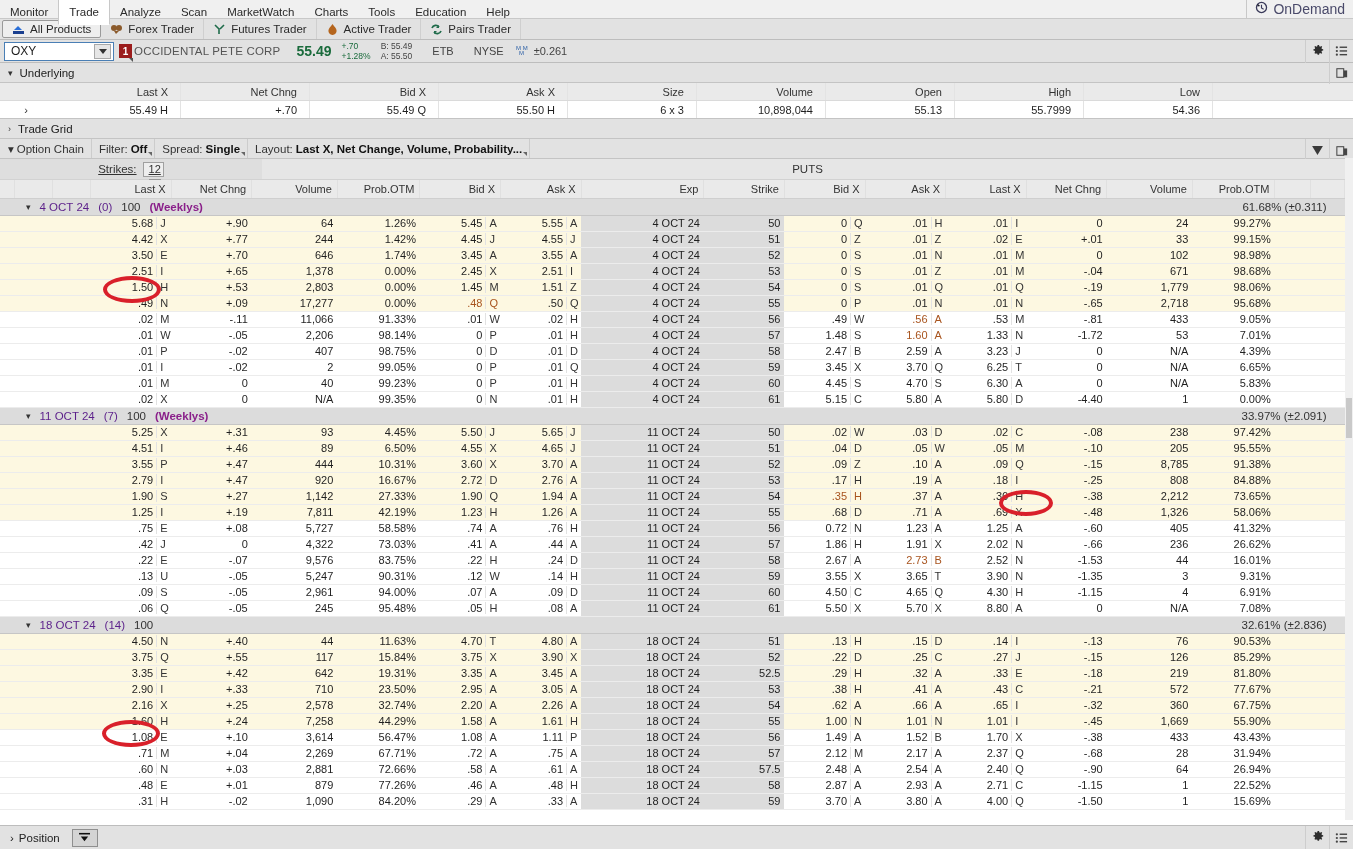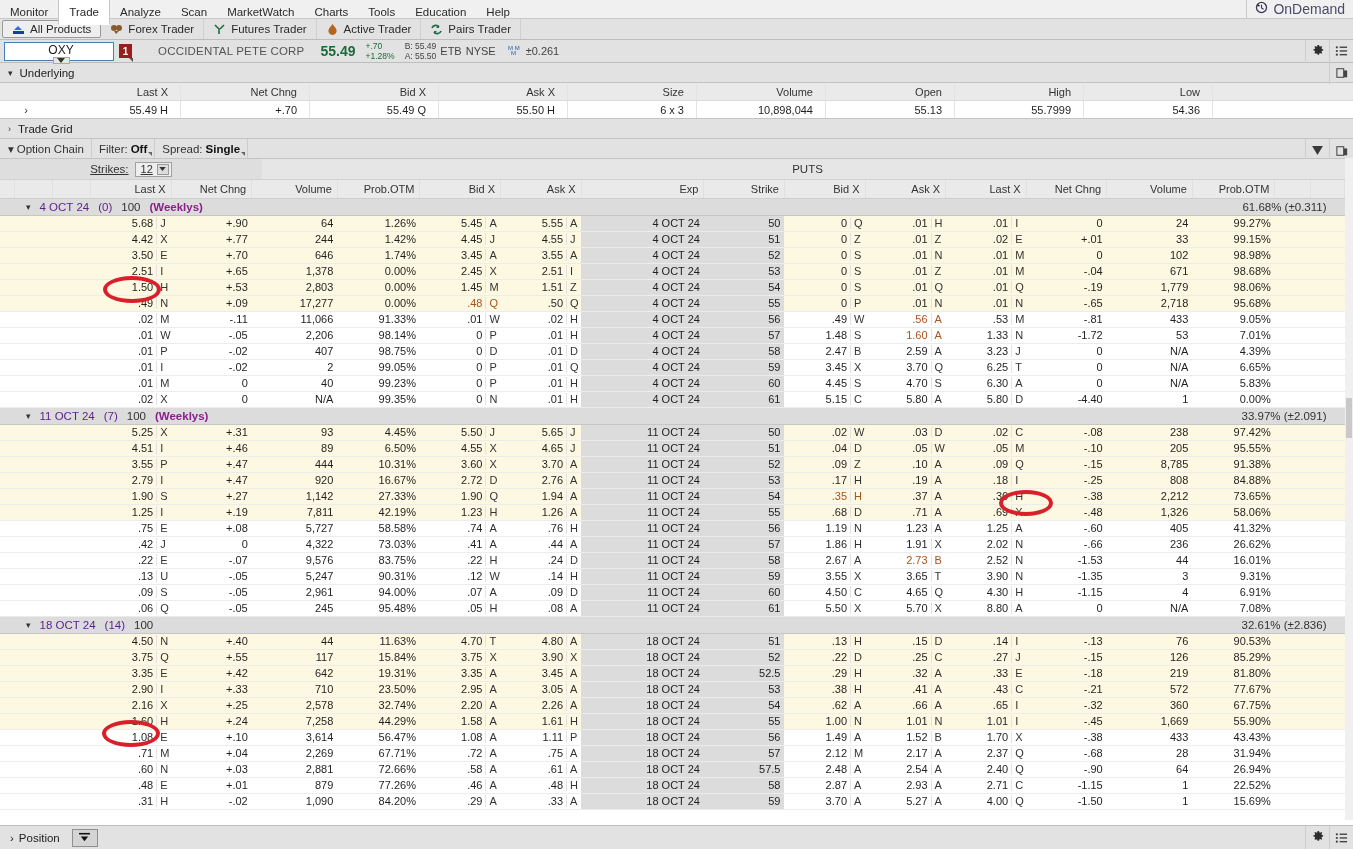--- a/index.html
+++ b/index.html
@@ -52,42 +52,42 @@
   
   .symrow {
     height: 23px; background: #e2e2e2;
     border-bottom: 1px solid #bdbdbd;
     display: flex; align-items: center; position: relative;
   }
   .symbox {
     width: 110px; height: 19px; margin-left: 4px;
     background: #fff; border: 1px solid #4a7fb5;
     display: flex; align-items: center; justify-content: space-between;
-    padding: 0 2px 0 6px; font-size: 12px; flex-direction: column;
+    padding: 0 2px 0 6px; font-size: 12px;
   }
   .symbox .caret {
     width: 17px; height: 15px; background: #e6e6e6;
     border: 1px solid #a9a9a9; display: flex;
     align-items: center; justify-content: center;
   }
   .badge {
     width: 13px; height: 14px; background: #9b1c1c; color: #fff;
     font-size: 10px; font-weight: bold; margin-left: 5px;
     display: flex; align-items: center; justify-content: center;
     position: relative;
   }
   .badge::after {
     content:""; position:absolute; right:-1px; bottom:-4px;
     border-left:4px solid transparent; border-top:4px solid #555;
   }
-  .sym-desc { margin-left: 26px; color: #555; font-size: 11.5px; letter-spacing: .2px;}
+  .sym-desc { margin-left: 2px; color: #555; font-size: 11.5px; letter-spacing: .2px;}
   .sym-last { margin-left: 16px; font-size: 14px; font-weight: bold; color: #1a6b3c; }
   .sym-chg { margin-left: 10px; font-size: 8.5px; color: #1a6b3c; line-height: 10px; }
   .sym-ba  { margin-left: 10px; font-size: 8.5px; color: #444; line-height: 10px; }
-  .sym-pill { margin-left: 4px; font-size: 11px; color: #444; }
+  .sym-pill { margin-left: 20px; font-size: 11px; color: #444; }
   .mm-ico { margin-left: 12px; display: flex; align-items: center; gap: 3px; color: #444; font-size: 11px; }
   .symrow .right-ico { margin-left: auto; display:flex; }
   .icobtn {
     width: 24px; height: 23px; display:flex; align-items:center; justify-content:center;
     border-left: 1px solid #cdcdcd;
   }
   
   .secbar {
     height: 20px; background: #e2e2e2; border-bottom: 1px solid #c4c4c4;
     display: flex; align-items: center; font-size: 11.5px; color: #222;
@@ -126,20 +126,21 @@
     background:#e6e6e6;
   }
   .cpband .strikes {
     display:flex; align-items:center; justify-content:center; gap:6px;
     background: #dedede; color:#333;text-decoration:underline;
   }
   .sel-strikes {
     display:flex; align-items:center; gap:4px;
     background:#eee; border:1px solid #a0a0a0; height:15px; padding:0 2px 0 5px;
     font-size:11px;
+    flex-direction:column;
   }
   .sel-strikes .ar { width:12px; height:11px; background:#dcdcdc; border:1px solid #999;
                      display:flex;align-items:center;justify-content:center;}
   
   .ocwrap { position: relative; background:#fff; }
   table.oc { border-collapse: collapse; width: 1345px; table-layout: fixed; font-size: 11px; }
   table.oc th {
     background:#eaeaea; font-weight: normal; color:#333; height:18px;
     border-bottom:1px solid #cfcfcf; border-right:1px solid #e0e0e0;
     text-align:right; padding-right: 5px; position: relative; font-size: 11px;
@@ -364,20 +365,25 @@
     <span>Option Chain</span>
   </div>
   <div class="seg">
     <span>Filter:</span>
     <b>Off</b>
     <i class="sortmark"></i>
   </div>
   <div class="seg">
     <span>Spread:</span>
     <b>Single</b>
+    <i class="sortmark"></i>
+  </div>
+  <div class="seg">
+    <span>Layout:</span>
+    <b>Last X, Net Change, Volume, Probability...</b>
     <i class="sortmark"></i>
   </div>
   <div class="rt">
     <div class="icobtn">
       <svg width="11" height="9" viewBox="0 0 12 10">
           <path d="M0 0h12L6 10z" fill="#3a3a3a"></path>
         </svg>
     </div>
     <div class="icobtn">
       <svg width="12" height="12" viewBox="0 0 14 14">
@@ -857,21 +863,21 @@
           <td class="gut"><span class="val"></span></td>
           <td class="gut"><span class="val"></span></td>
           <td><span class="val">.75</span><span class="mkr">E</span></td>
           <td class="pos"><span class="val">+.08</span></td>
           <td><span class="val">5,727</span></td>
           <td><span class="val">58.58%</span></td>
           <td><span class="val">.74</span><span class="mkr">A</span></td>
           <td><span class="val">.76</span><span class="mkr">H</span></td>
           <td class="mid"><span class="val">11 OCT 24</span></td>
           <td class="mid"><span class="val">56</span></td>
-          <td><span class="val">1.19</span><span class="mkr">N</span></td>
+          <td><span class="val">0.72</span><span class="mkr">N</span></td>
           <td><span class="val">1.23</span><span class="mkr">A</span></td>
           <td><span class="val">1.25</span><span class="mkr">A</span></td>
           <td class="neg"><span class="val">-.60</span></td>
           <td><span class="val">405</span></td>
           <td><span class="val">41.32%</span></td>
           <td class="tail"><span class="val"></span></td>
           <td class="tail"><span class="val"></span></td>
         </tr>
         <tr class="otm">
           <td class="gut"><span class="val"></span></td>
@@ -1206,21 +1212,21 @@
           <td class="gut"><span class="val"></span></td>
           <td><span class="val">.31</span><span class="mkr">H</span></td>
           <td class="neg"><span class="val">-.02</span></td>
           <td><span class="val">1,090</span></td>
           <td><span class="val">84.20%</span></td>
           <td><span class="val">.29</span><span class="mkr">A</span></td>
           <td><span class="val">.33</span><span class="mkr">A</span></td>
           <td class="mid"><span class="val">18 OCT 24</span></td>
           <td class="mid"><span class="val">59</span></td>
           <td><span class="val">3.70</span><span class="mkr">A</span></td>
-          <td><span class="val">5.27</span><span class="mkr">A</span></td>
+          <td><span class="val">3.80</span><span class="mkr">A</span></td>
           <td><span class="val">4.00</span><span class="mkr">Q</span></td>
           <td class="neg"><span class="val">-1.50</span></td>
           <td><span class="val">1</span></td>
           <td><span class="val">15.69%</span></td>
           <td class="tail"><span class="val"></span></td>
           <td class="tail"><span class="val"></span></td>
         </tr>
       </tbody>
   </table>
 

